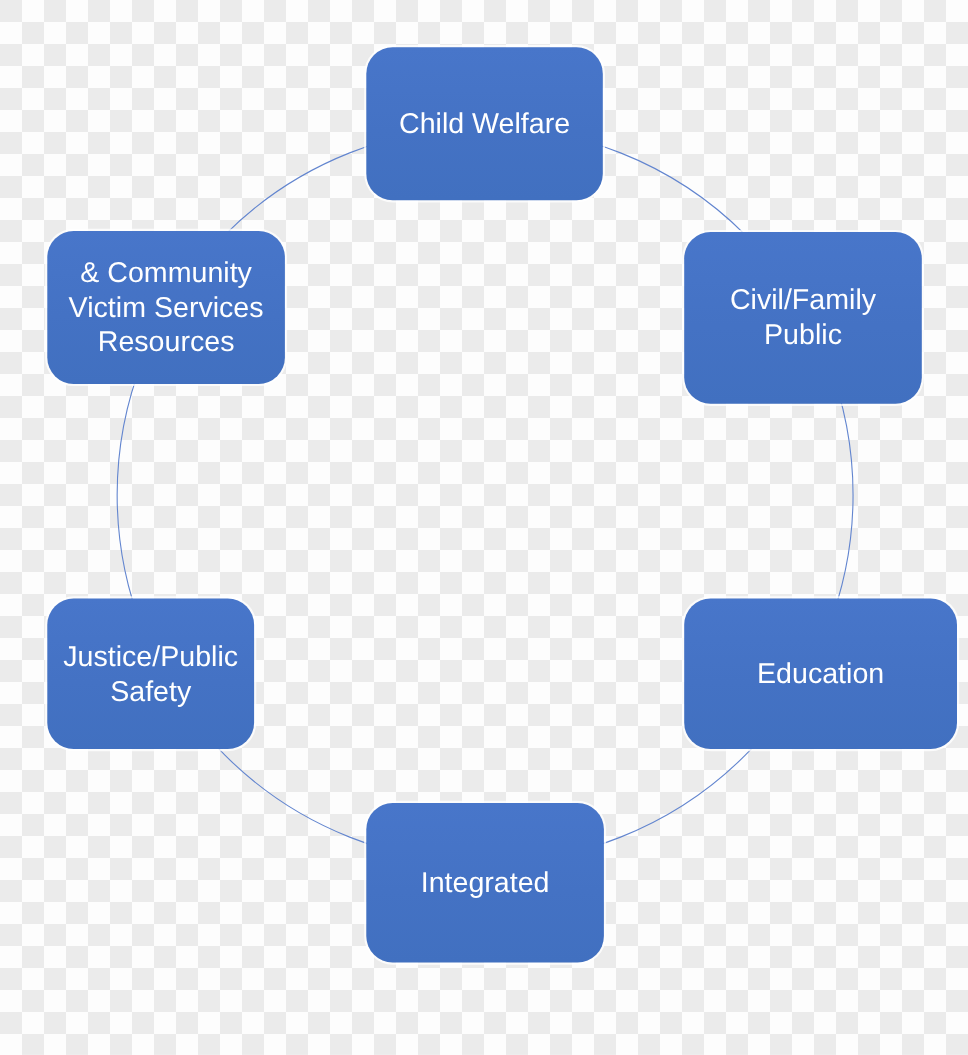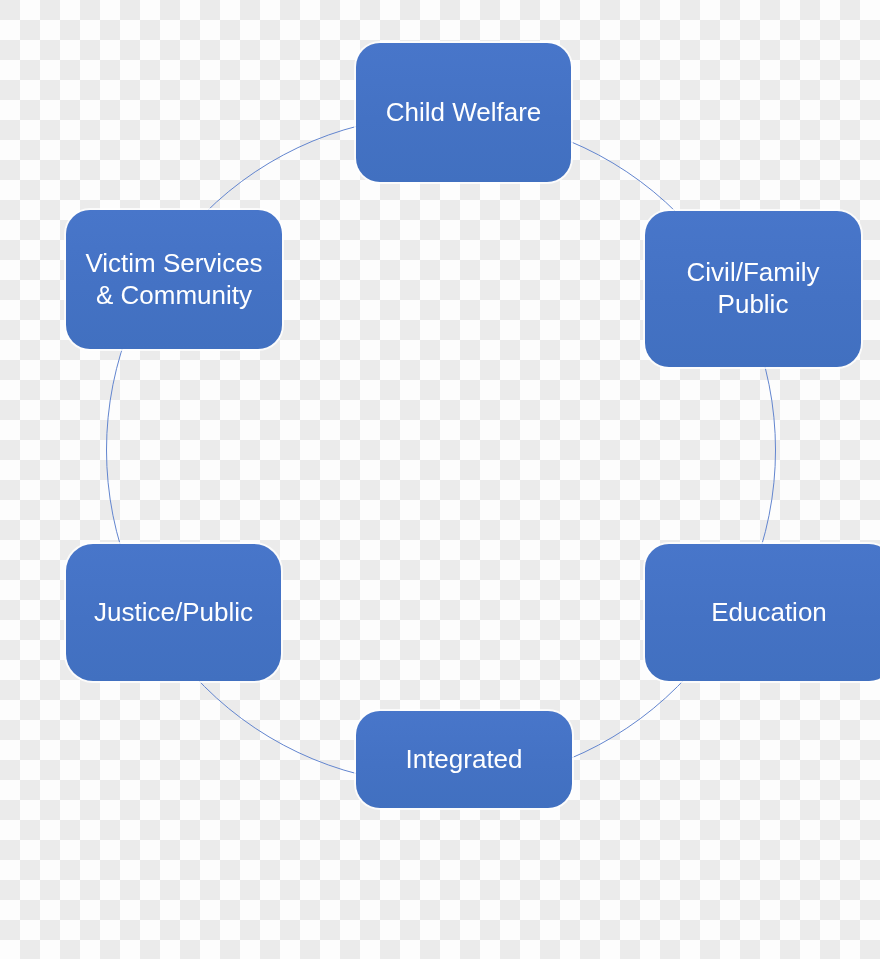--- a/index.html
+++ b/index.html
@@ -35,30 +35,29 @@
     justify-content: center;
     text-align: center;
     background: linear-gradient(180deg, #4876ca 0%, #4472c4 55%, #4170c0 100%);
     border-radius: 24px;
     box-shadow: 0 0 0 2px rgba(255, 255, 255, 0.78);
     color: #ffffff;
     font-size: 26px;
     line-height: 1.22;
     box-sizing: border-box;
     padding: 18px 8px;
-    margin-left: 23px;
   }
   .node .label { display: block; }
   .node .line { display: block; white-space: nowrap; }
 
   .pos-child-welfare       { left: 333px; top:  43px; width: 215px; height: 139px; }
   .pos-civil-family-court  { left: 622px; top: 211px; width: 216px; height: 156px; }
   .pos-education           { left: 622px; top: 544px; width: 248px; height: 137px; }
-  .pos-integrated-health   { left: 333px; top: 711px; width: 216px; height: 97px; }
-  .pos-justice-public-safety { left: 43px; top: 544px; width: 215px; height: 137px; border-radius: 27px; }
+  .pos-integrated-health   { left: 333px; top: 730px; width: 216px; height: 145px; }
+  .pos-justice-public-safety { left: 43px; top: 544px; width: 188px; height: 137px; }
   .pos-victim-services     { left: 43px;  top: 210px; width: 216px; height: 139px; }
 </style>
 </head>
 <body>
 
 <div class="canvas">
 
   <div class="cycle-circle"></div>
 
   <div class="node pos-child-welfare">
@@ -82,23 +81,25 @@
 
   <div class="node pos-integrated-health">
     <span class="label">
       <span class="line">Integrated</span>
     </span>
   </div>
 
   <div class="node pos-justice-public-safety">
     <span class="label">
       <span class="line">Justice/Public</span>
+      <span class="line">Safety</span>
     </span>
   </div>
 
   <div class="node pos-victim-services">
     <span class="label">
+      <span class="line">&amp; Community</span>
       <span class="line">Victim Services</span>
-      <span class="line">&amp; Community</span>
+      <span class="line">Resources</span>
     </span>
   </div>
 
 </div>
 
 </body></html>

